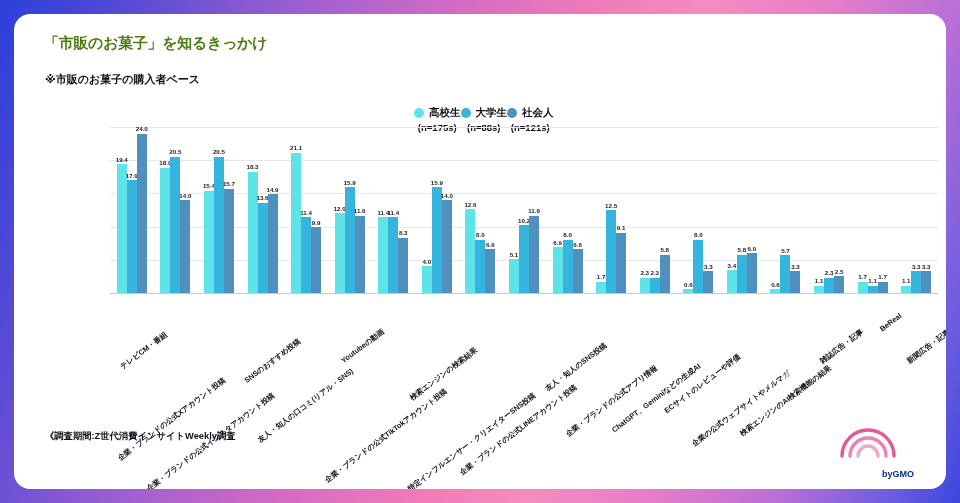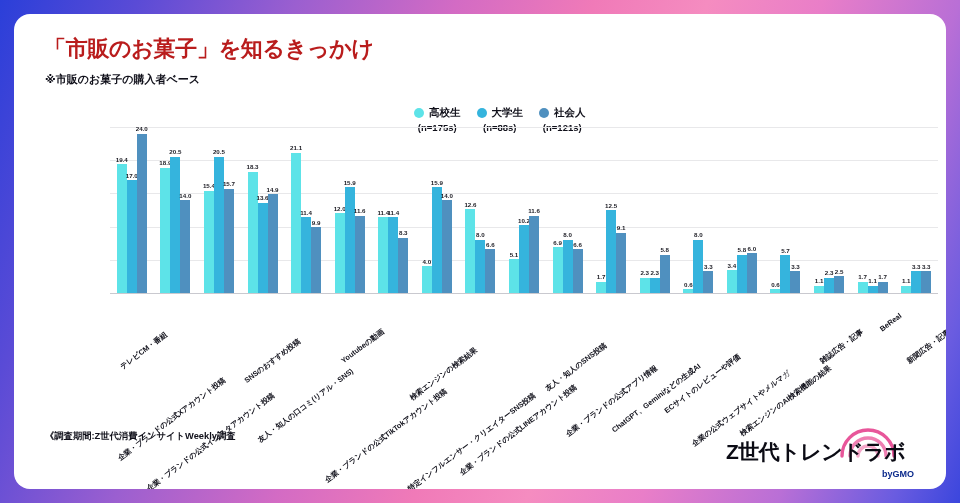--- a/index.html
+++ b/index.html
@@ -19,32 +19,32 @@
   #card {
     position: absolute; left: 14px; top: 14px;
     width: 932px; height: 475px;
     background: #ffffff; border-radius: 16px;
     overflow: hidden;
   }
 
   
   #title {
     position: absolute; left: 30px; top: 20px;
-    font-size: 22px; font-weight: bold; color: #b91c1c;
+    font-size: 15px; font-weight: bold; color: #4d7c0f;
     letter-spacing: -0.3px;
   }
   #subtitle {
     position: absolute; left: 31px; top: 58px;
     font-size: 11px; font-weight: bold; color: #10101a;
   }
 
   
   #legend {
     position: absolute; left: 400px; top: 92px;
-    display: flex; gap: 16px;
+    display: flex; 
   }
   .legend-item { display: flex; flex-direction: column; align-items: center; }
   .legend-top { display: flex; align-items: center; gap: 5px; }
   .legend-dot { width: 10px; height: 10px; border-radius: 50%; display: block; }
   .legend-label { font-size: 10.5px; font-weight: bold; color: #10101a; }
   .legend-n { font-size: 9.5px; font-weight: bold; color: #10101a; margin-top: 2px; }
 
   
   #plot {
     position: absolute; left: 96px; top: 113px;
@@ -496,18 +496,17 @@
     <div id="footer">
         <div>《調査期間:Z世代消費インサイトWeekly調査</div>
       </div>
 
     <div id="logo">
       <svg id="logo-arcs" width="64" height="40" viewBox="0 0 64 40">
         <path d="M6 38 A26 26 0 0 1 58 38" fill="none" stroke="#e8569a" stroke-width="3.4" stroke-linecap="round"></path>
         <path d="M14 38 A18 18 0 0 1 50 38" fill="none" stroke="#ef7fb2" stroke-width="3.4" stroke-linecap="round"></path>
         <path d="M22 38 A10 10 0 0 1 42 38" fill="none" stroke="#f4a6c9" stroke-width="3.4" stroke-linecap="round"></path>
       </svg>
-      <div id="logo-text">Z世代トレンドラボ</div>
       <div id="logo-bygmo">byGMO</div>
     </div>
 
   </div>
 </div>
 
 </body></html>

